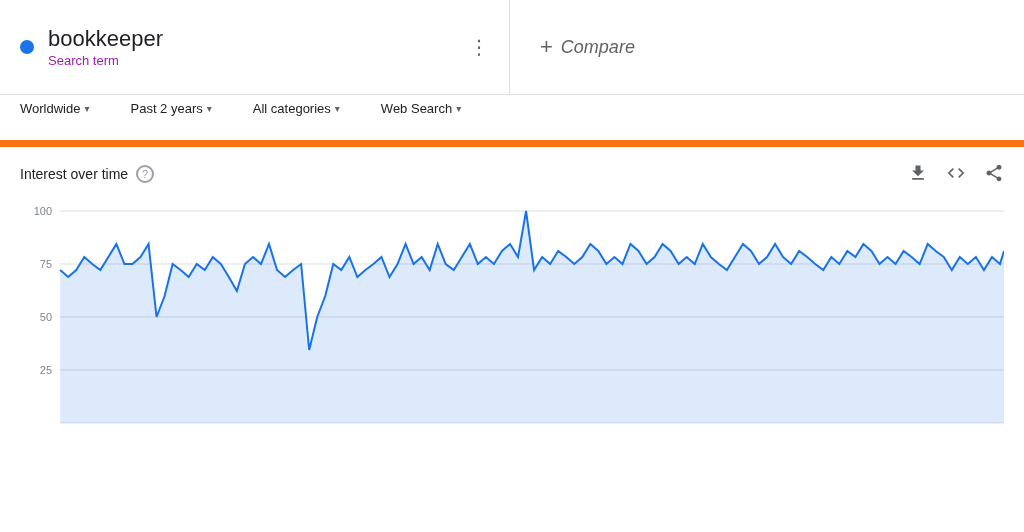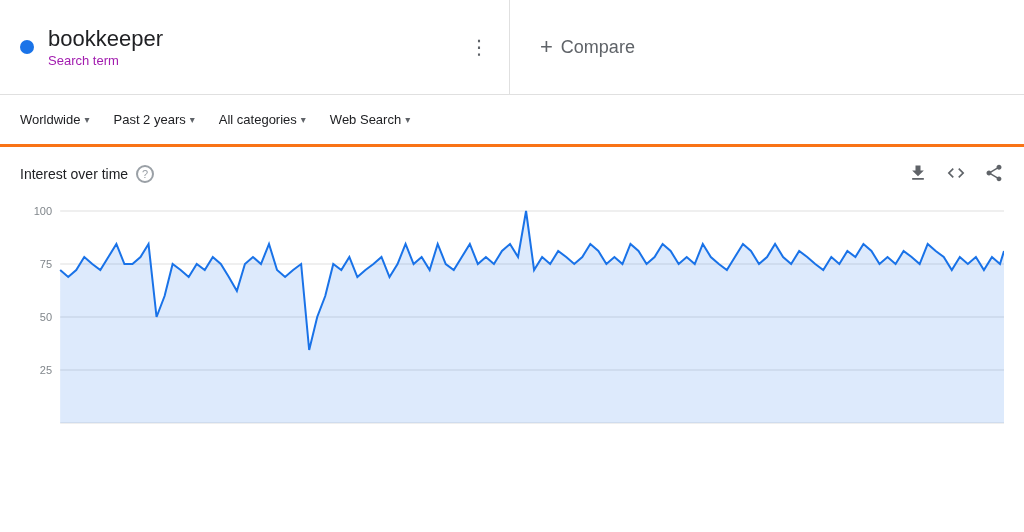--- a/index.html
+++ b/index.html
@@ -61,30 +61,31 @@
       font-size: 18px;
       cursor: pointer;
     }
     .compare-btn .plus-icon {
       font-size: 22px;
       font-weight: 300;
     }
     .compare-btn .compare-label {
       font-size: 18px;
       font-weight: 400;
+      font-style: italic;
     }
 
     
     .filter-bar {
       display: flex;
-      align-items: center;
+      align-items: flex-start;
       padding: 0 10px;
       height: 52px;
-      border-bottom: 3px solid #f97316;
-      gap: 4px;
+      border-bottom: 7px solid #f97316;
+      gap: 21px;
     }
     .filter-item {
       display: flex;
       align-items: center;
       padding: 6px 10px;
       cursor: pointer;
       border-radius: 4px;
       color: #202124;
       font-size: 13px;
       gap: 4px;

